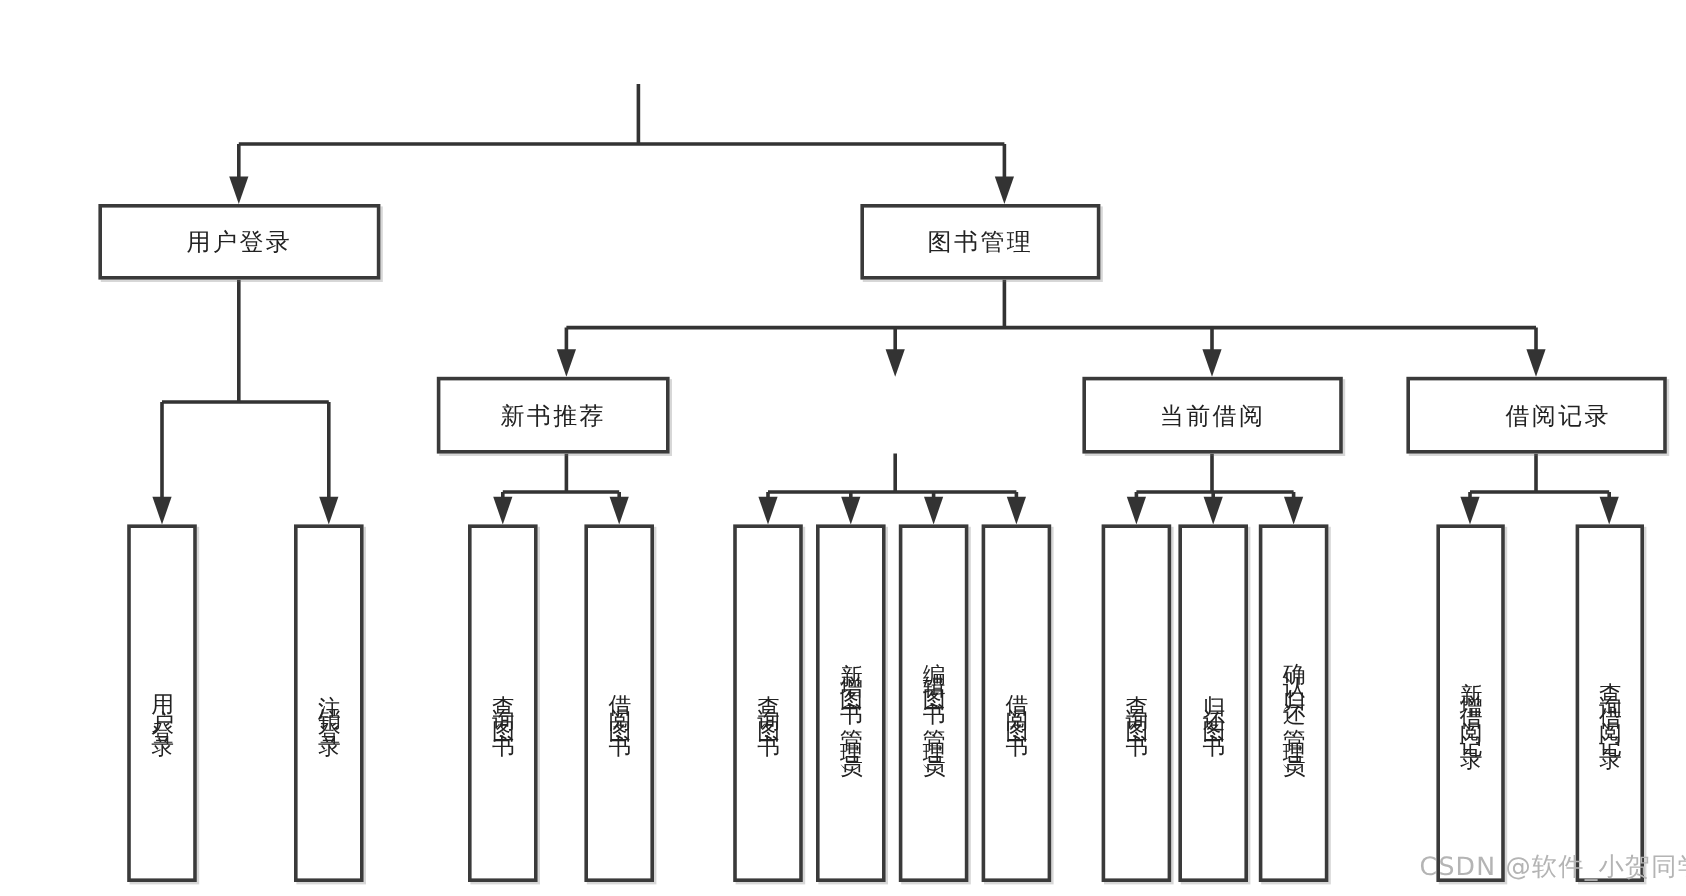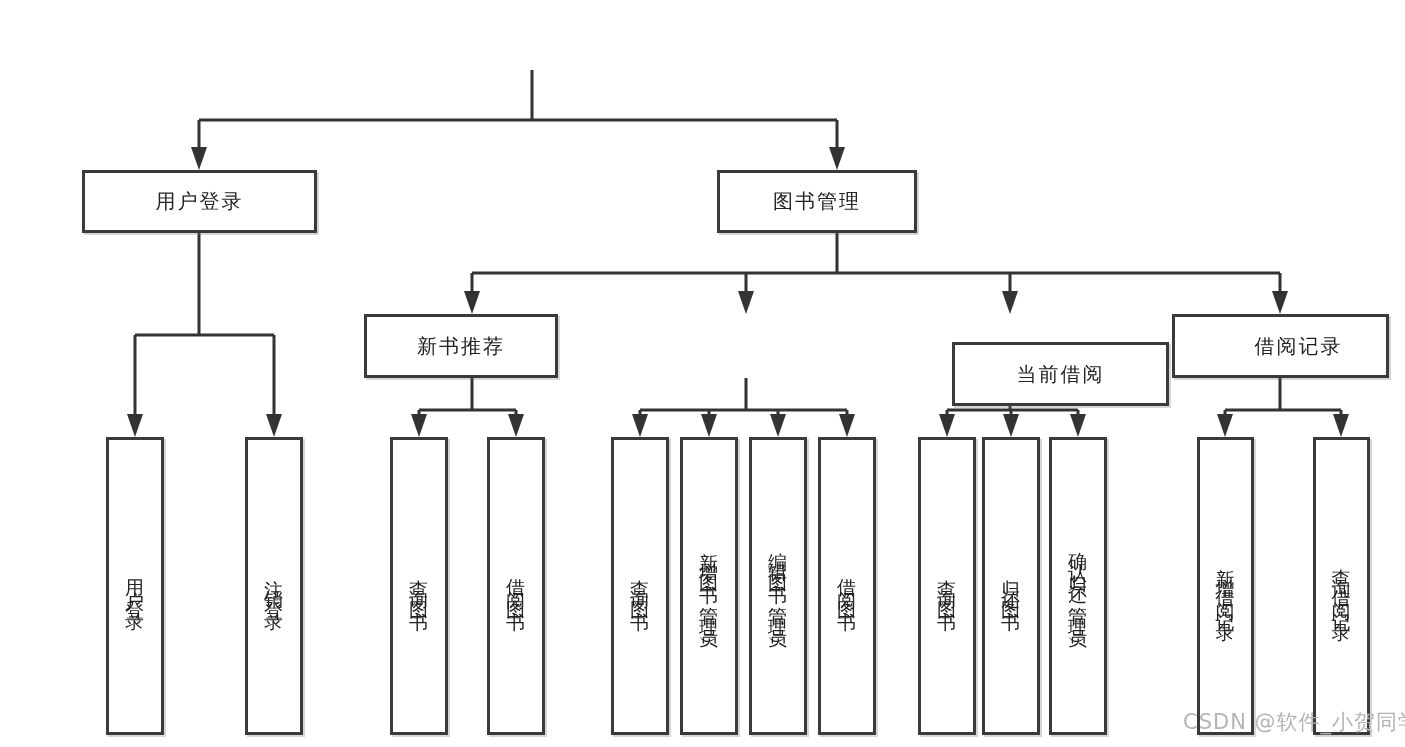--- a/index.html
+++ b/index.html
@@ -104,21 +104,21 @@
   <div class="node" style="left:82px;top:170px;width:235px;height:63px;">
     <span class="label">用户登录</span>
   </div>
   <div class="node" style="left:717px;top:170px;width:200px;height:63px;">
     <span class="label">图书管理</span>
   </div>
 
   <div class="node" style="left:364px;top:314px;width:194px;height:64px;">
     <span class="label">新书推荐</span>
   </div>
-  <div class="node" style="left:952px;top:314px;width:217px;height:64px;margin-top:28px;">
+  <div class="node" style="left:902px;top:314px;width:217px;height:64px;">
     <span class="label">当前借阅</span>
   </div>
   <div class="node" style="left:1172px;top:314px;width:217px;height:64px;padding-left:36px;">
     <span class="label">借阅记录</span>
   </div>
 
   <div class="node leaf" style="left:106px;top:437px;width:58px;height:298px;">
     <span class="label">用户登录</span>
   </div>
   <div class="node leaf" style="left:245px;top:437px;width:58px;height:298px;">

